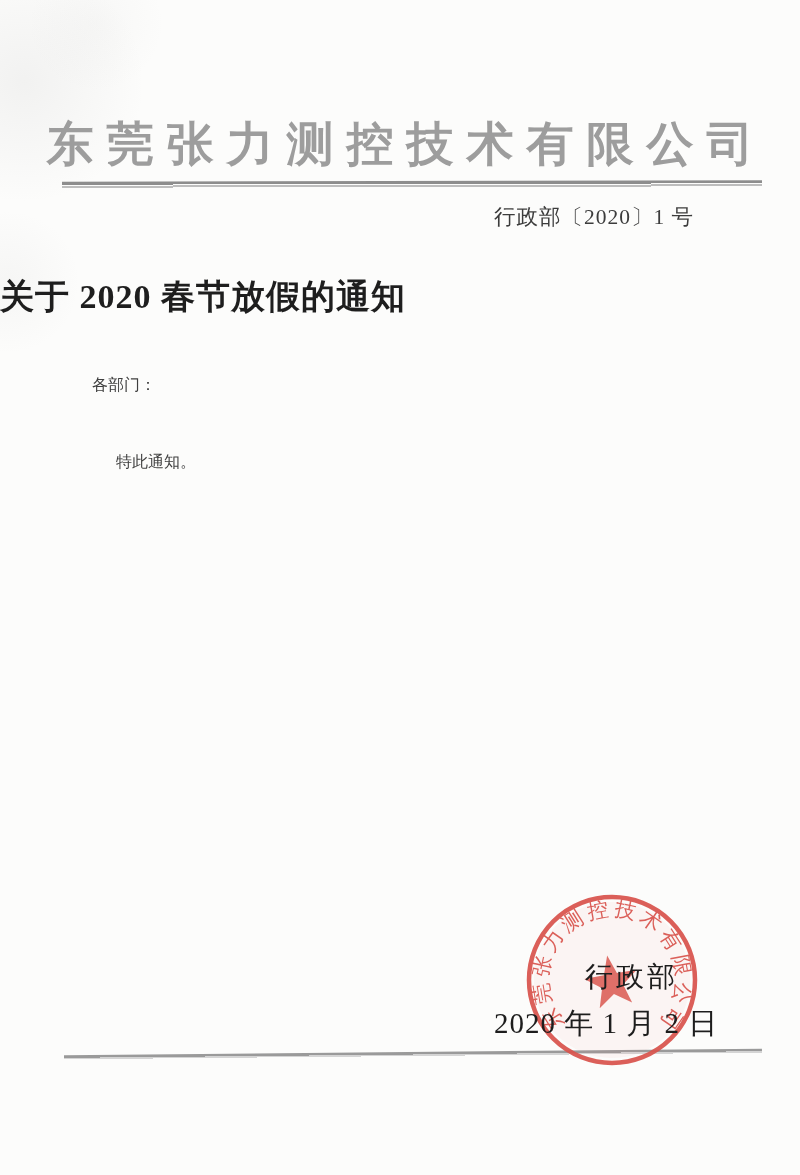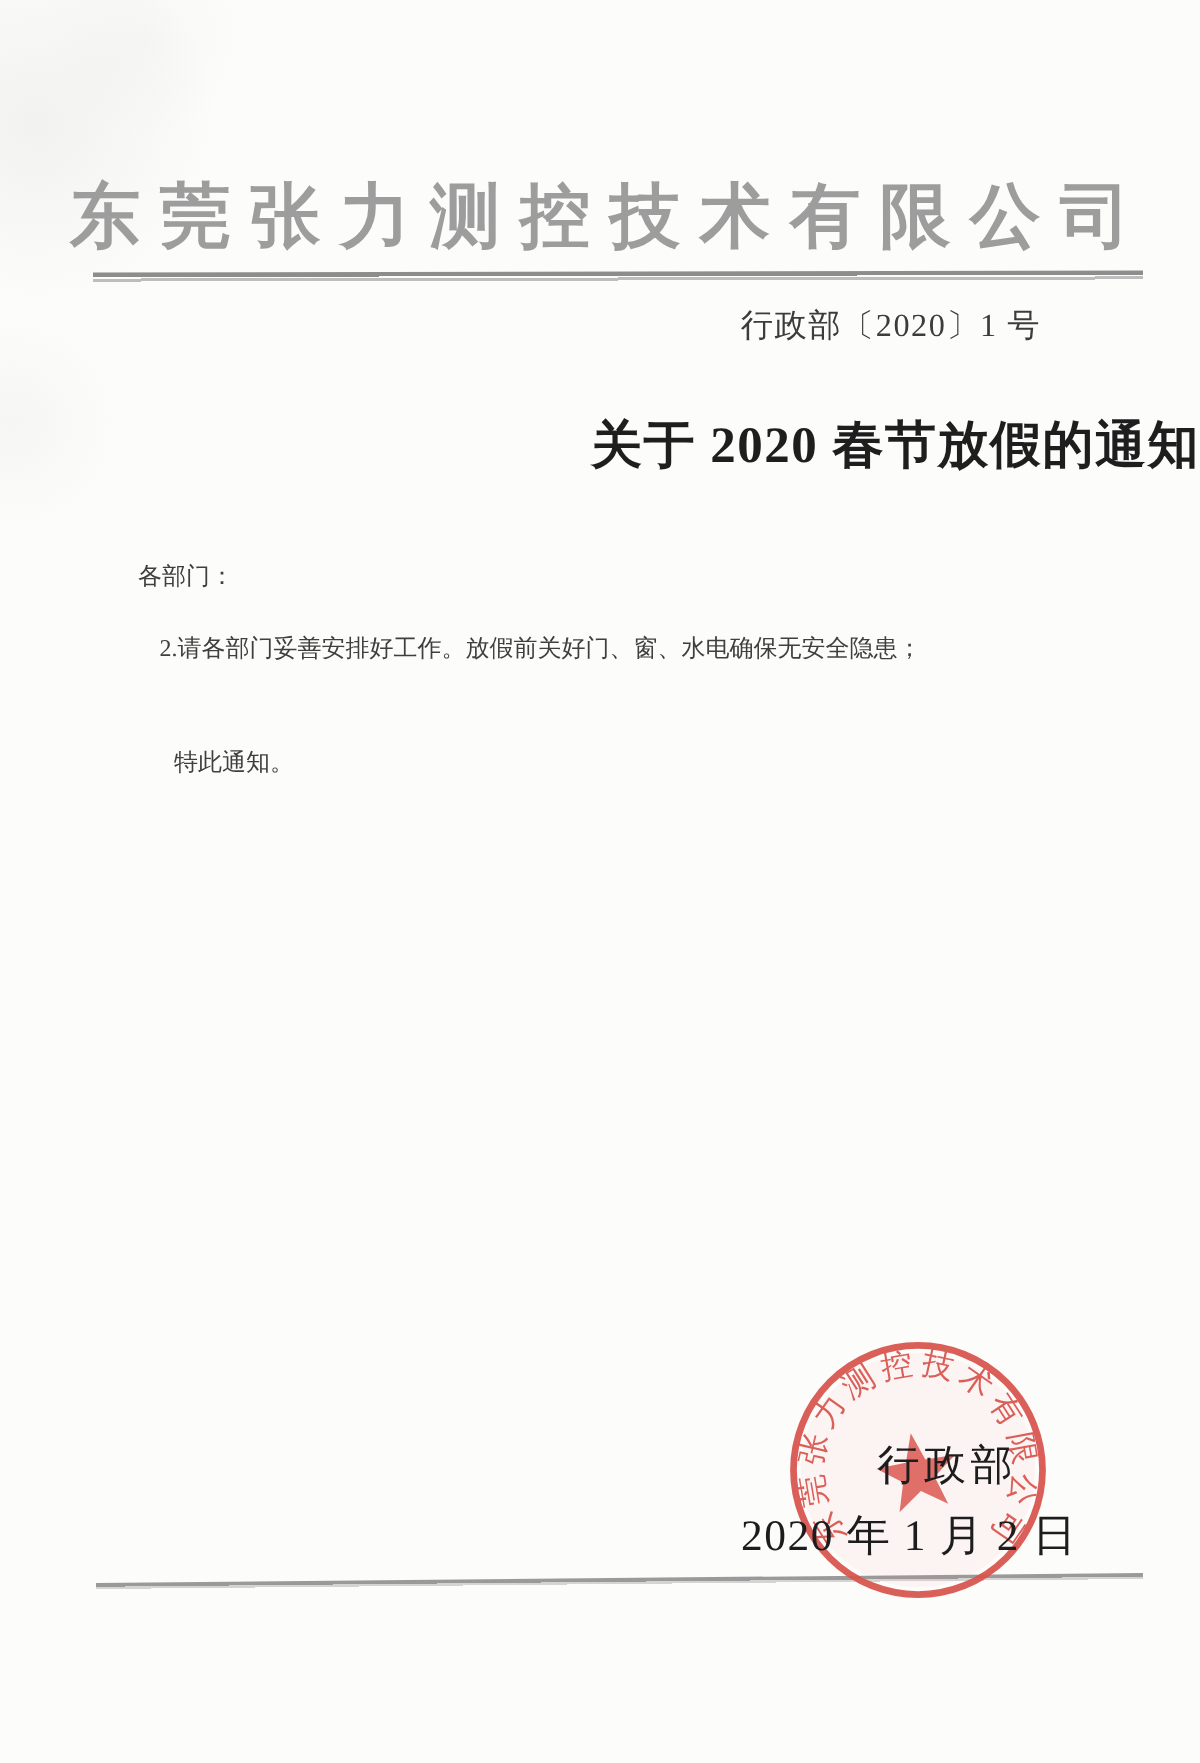--- a/index.html
+++ b/index.html
@@ -33,21 +33,21 @@
     position:absolute;top:181px;left:62px;width:700px;height:7px;
     transform:rotate(-0.12deg);
     background:linear-gradient(#8d8d8d 0 3px,#fcfcfb 3px 4px,#bdbdbd 4px 6px,transparent 6px);
   }
   .doc-number{
     position:absolute;top:202px;right:106px;
     font-size:21.5px;color:#3c3c3c;letter-spacing:1px;white-space:nowrap;
   }
   .title{
     position:absolute;top:274px;left:0;width:100%;
-    text-align:right;font-size:34px;font-weight:600;
+    text-align:left;font-size:34px;font-weight:600;
     color:#1e1e1e;letter-spacing:1px;margin:0;white-space:nowrap;
   }
   .body-text{
     position:absolute;top:362px;left:92px;width:650px;
     font-size:16px;line-height:45.5px;color:#3f3f3f;
     text-align:justify;text-justify:inter-character;
   }
   .body-text p{margin:0;}
   .body-text p.indent{text-indent:0.9em;}
   .body-text p.item2{margin-top:2px;}
@@ -80,21 +80,20 @@
   <h1 class="company">东莞张力测控技术有限公司</h1>
 
   <div class="rule-double"></div>
 
   <div class="doc-number">行政部〔2020〕1 号</div>
 
   <h2 class="title">关于 2020 春节放假的通知</h2>
 
   <div class="body-text">
     <p>各部门：</p>
-    <p class="indent item2">2.请各部门妥善安排好工作。放假前关好门、窗、水电确保无安全隐患；</p>
     <p class="closing">特此通知。</p>
   </div>
 
   <div class="sig-dept">行政部</div>
 
   <div class="sig-date">2020 年 1 月 2 日</div>
 
   <svg class="stamp" viewBox="0 0 196 196" xmlns="http://www.w3.org/2000/svg">
     <defs>
       <path id="stampArc" d="M 52.75 143.25 A 64 64 0 1 1 143.25 143.25" fill="none"></path>

